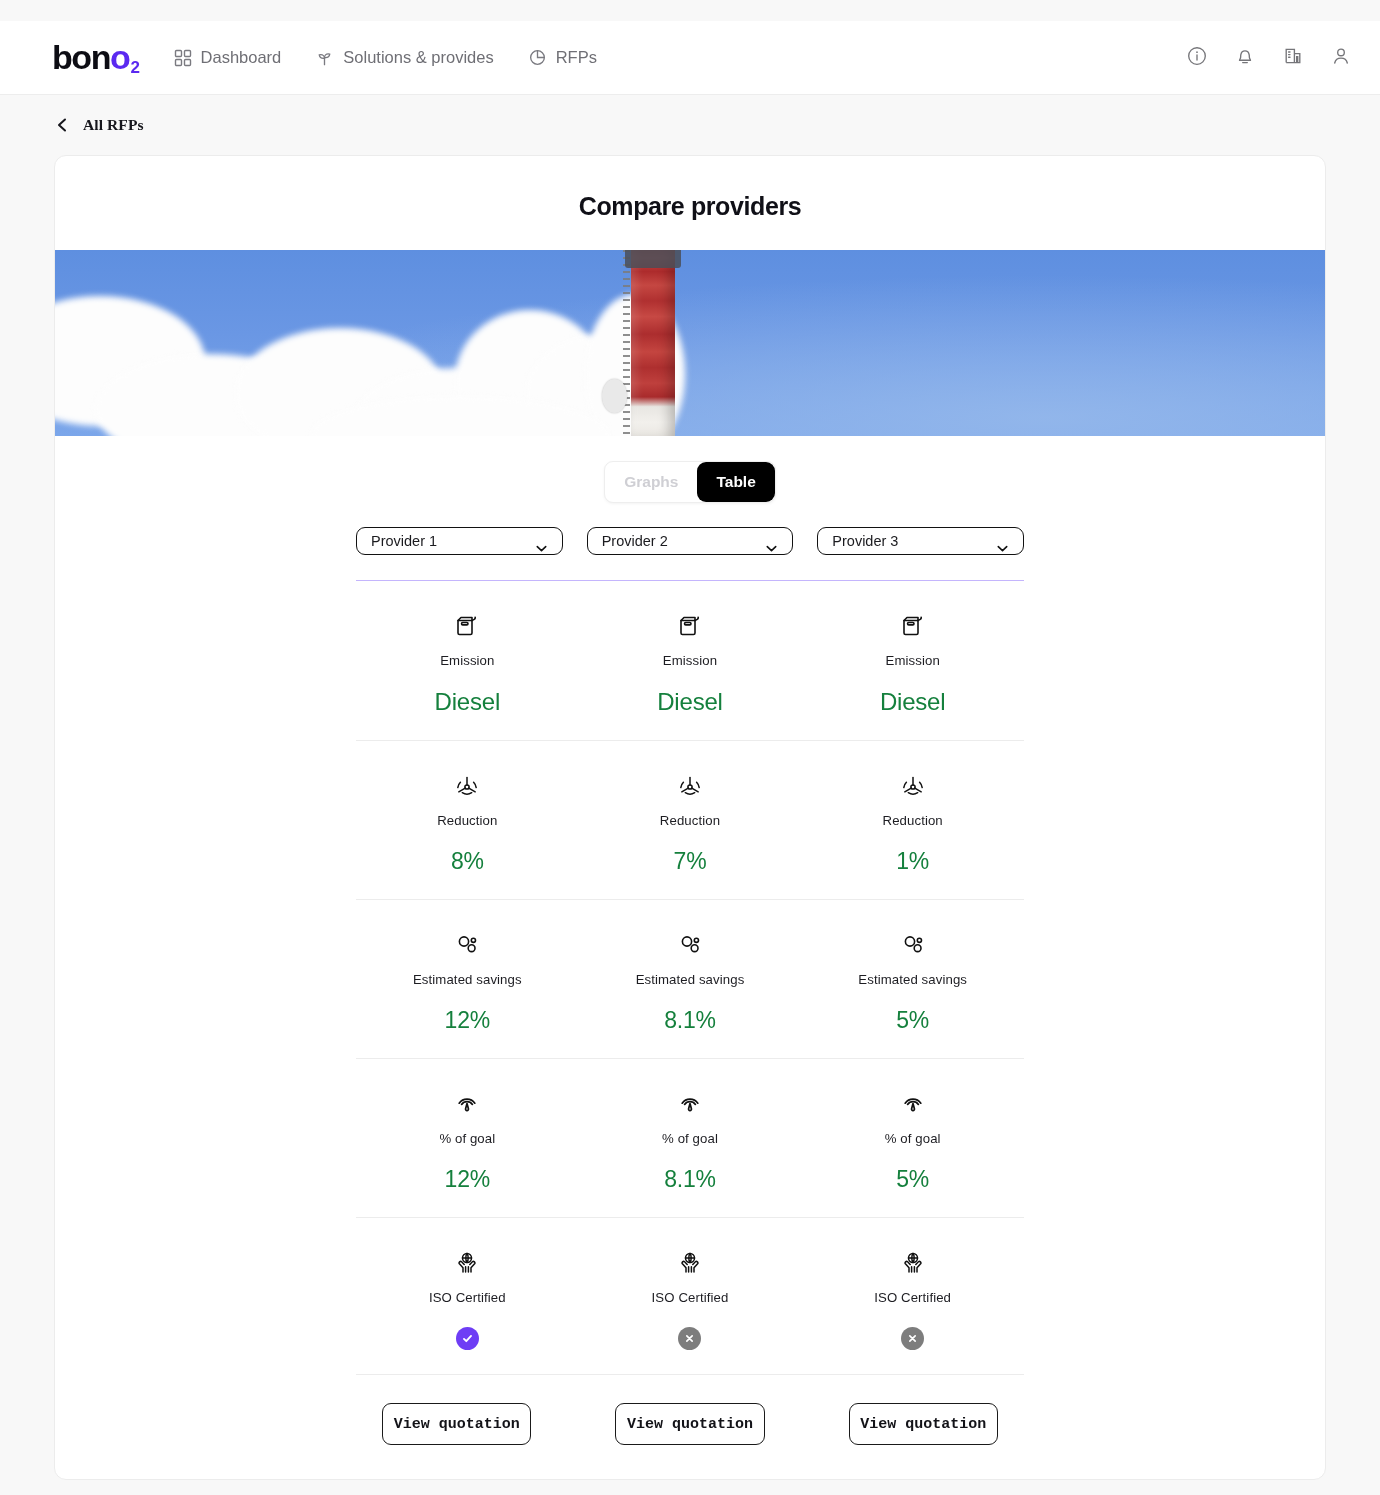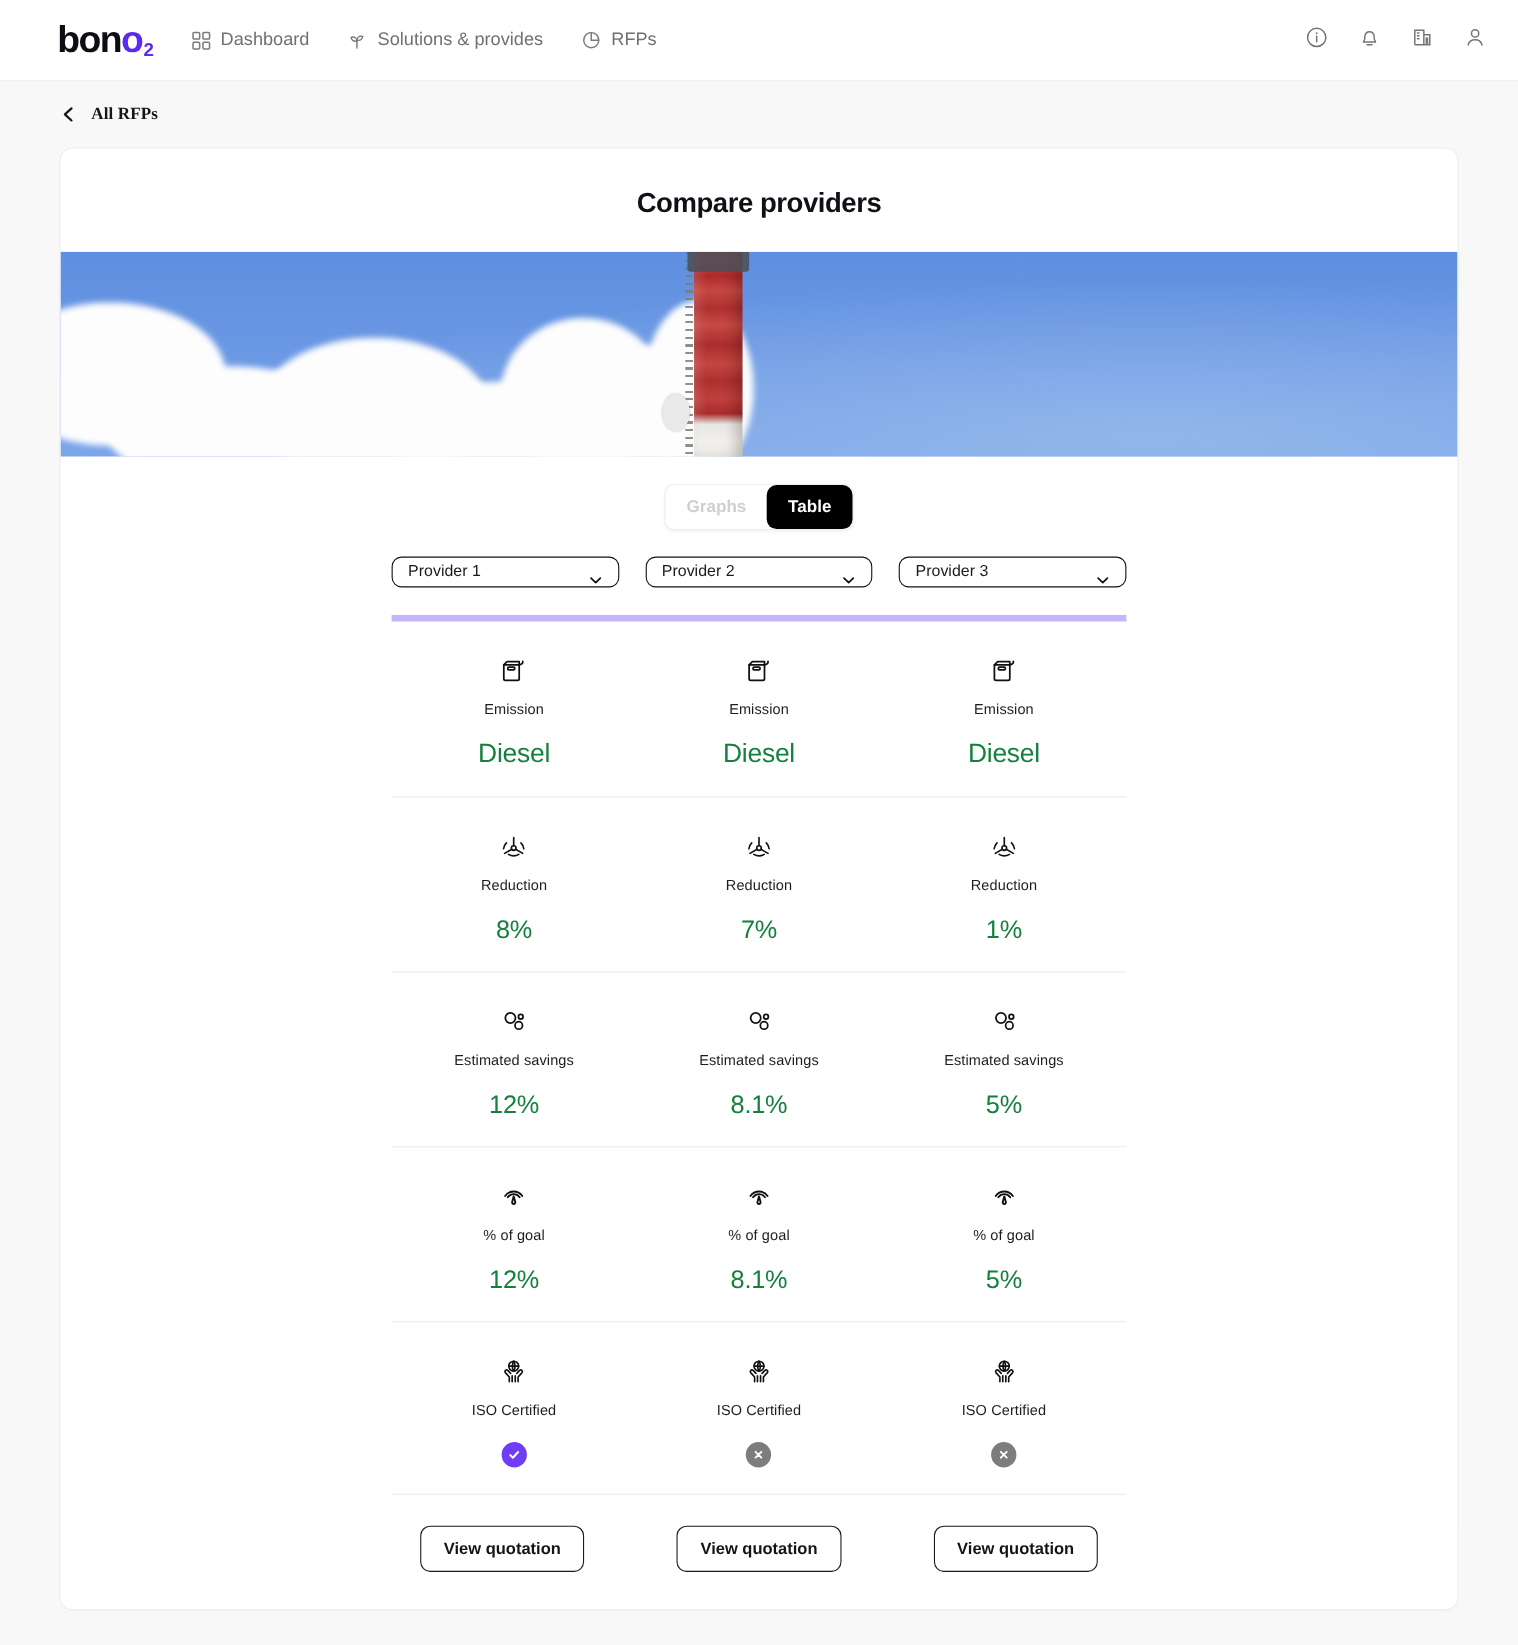--- a/index.html
+++ b/index.html
@@ -12,20 +12,21 @@
   }
 
   
   .topbar {
     height: 74px;
     background: #ffffff;
     border-bottom: 1px solid #ededed;
     display: flex;
     align-items: center;
     padding: 0 28px 0 52px;
+    margin-top: 21px;
   }
   .logo {
     font-size: 34px;
     font-weight: 700;
     letter-spacing: -1.4px;
     color: #0d0d14;
     display: flex;
     align-items: baseline;
     margin-right: 36px;
     user-select: none;
@@ -174,21 +175,21 @@
   
   .table {
     width: 668px;
     margin: 24px auto 0;
   }
   .row {
     display: grid;
     grid-template-columns: repeat(3, 1fr);
     border-top: 1px solid #ececec;
   }
-  .row.first { border-top: 6px solid #c4b5fd; }
+  .row.first { border-top: 1px solid #c4b5fd; }
   .cell {
     display: flex;
     flex-direction: column;
     align-items: center;
   }
 
   
   .selects {
     display: grid;
     grid-template-columns: repeat(3, 1fr);
@@ -236,20 +237,21 @@
   }
   .badge.yes { background: #6e3df5; }
   .badge.no  { background: #7d7d7d; }
 
   .actions {
     display: grid;
     grid-template-columns: repeat(3, 1fr);
     column-gap: 32px;
     padding: 28px 0 34px;
     border-top: 1px solid #ececec;
+    font-family: Liberation Mono, monospace;
   }
   .btn-outline {
     font-family: inherit;
     border: 1px solid #1a1a1a;
     background: #fff;
     border-radius: 9px;
     height: 42px;
     font-size: 15px;
     font-weight: 600;
     color: #131318;

